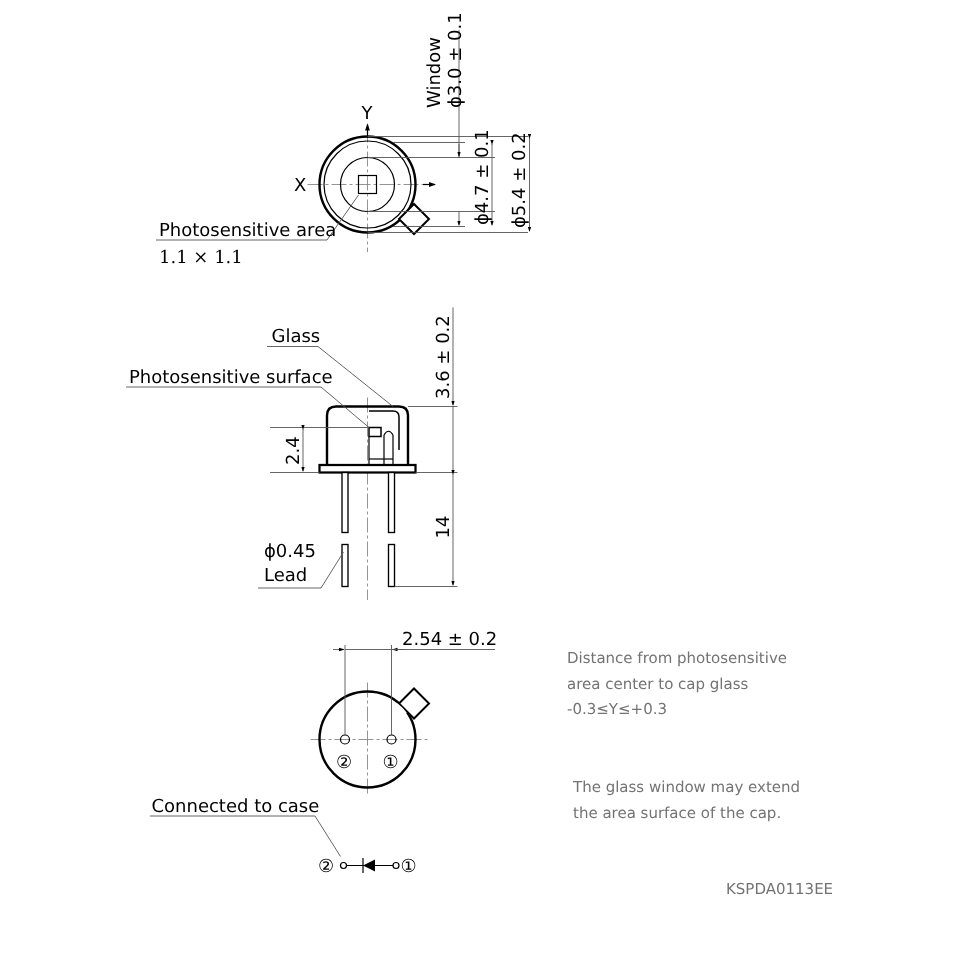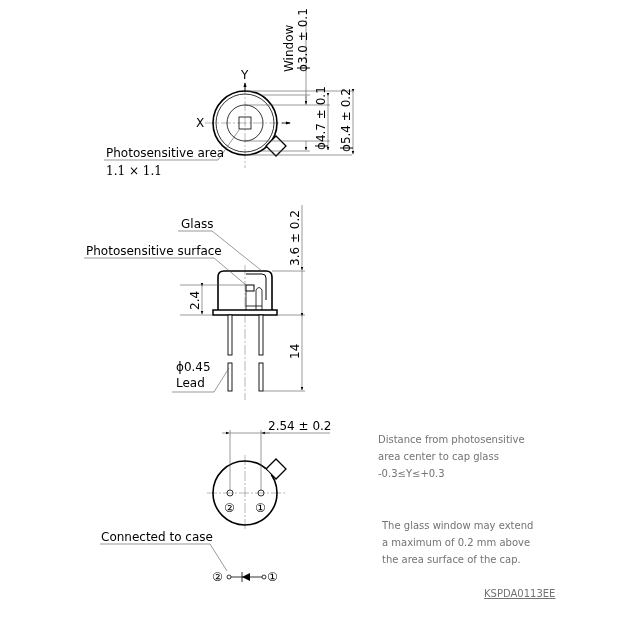--- a/index.html
+++ b/index.html
@@ -145,17 +145,16 @@
 </svg>
 
 <div class="note" style="left:378px; top:431px;">
   <div>Distance from photosensitive</div>
   <div>area center to cap glass</div>
   <div>-0.3≤Y≤+0.3</div>
 </div>
 
 <div class="note" style="left:382px; top:517px;">
   <div>The glass window may extend</div>
-  <div>a maximum of 0.2 mm above</div>
   <div>the area surface of the cap.</div>
 </div>
 
-<div class="note" style="left:484px; top:585px;text-decoration:underline;">KSPDA0113EE</div>
+<div class="note" style="left:484px; top:585px;">KSPDA0113EE</div>
 
 </body></html>

